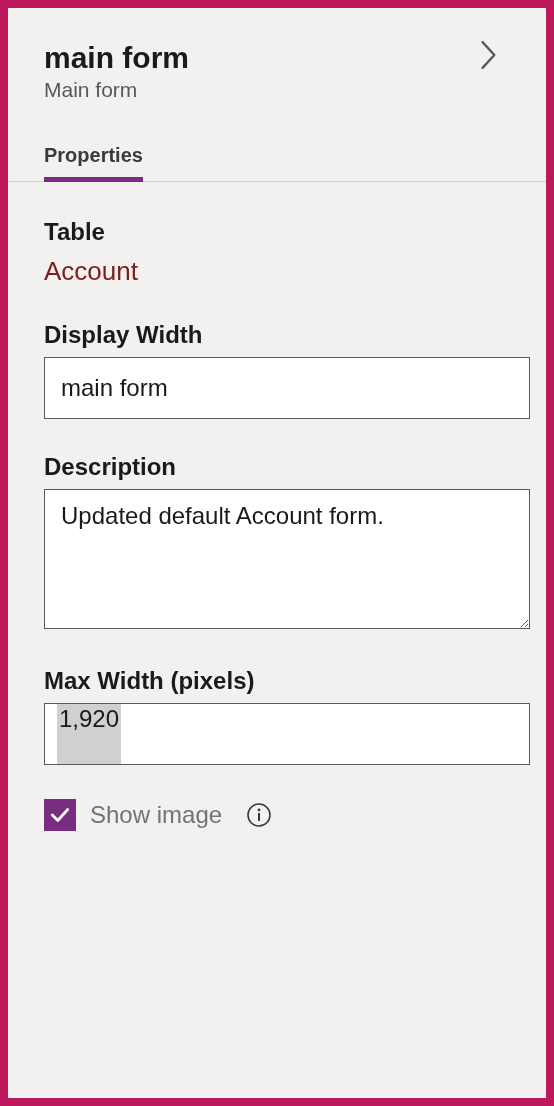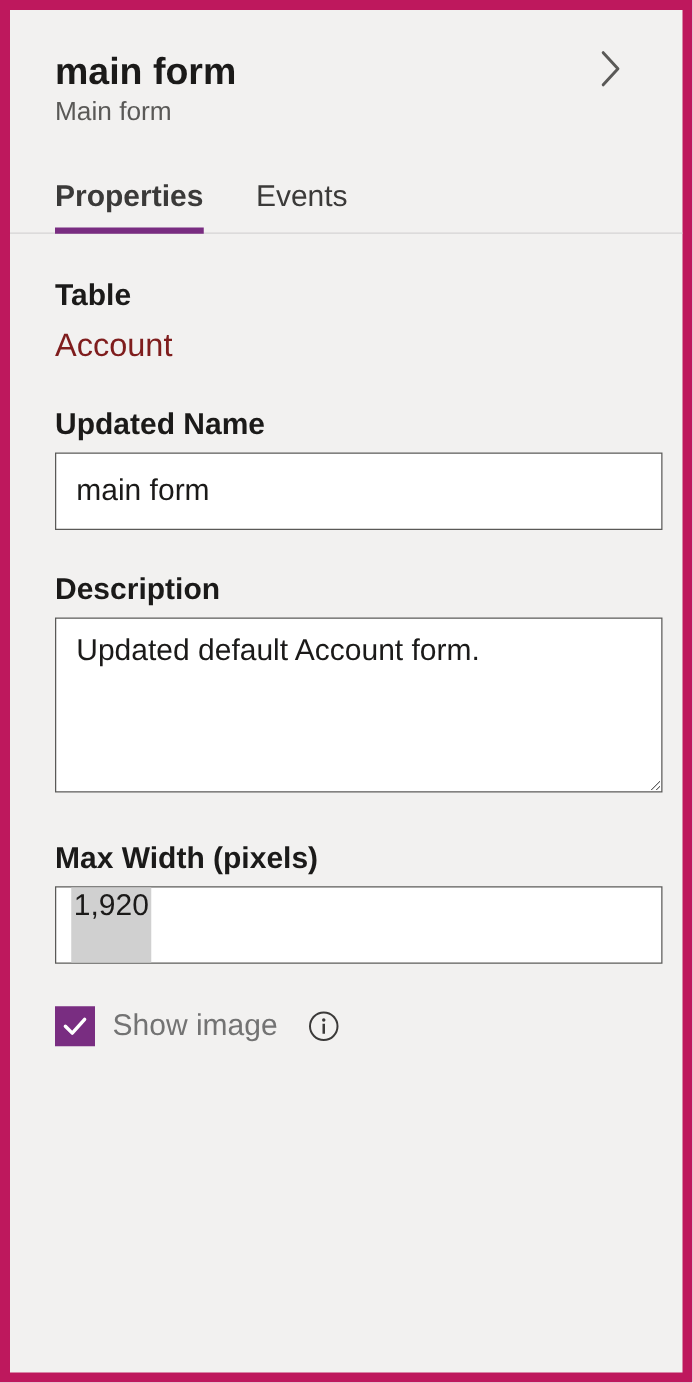--- a/index.html
+++ b/index.html
@@ -44,21 +44,21 @@
       cursor: pointer;
     }
     .tabs {
       display: flex;
       gap: 42px;
       padding: 32px 36px 0 36px;
       border-bottom: 1px solid #d5d4d3;
       margin-top: 10px;
     }
     .tab {
-      font-size: 24px;
+      font-size: 20px;
       color: #3b3a39;
       padding-bottom: 10px;
       cursor: pointer;
       border-bottom: 5px solid transparent;
       margin-bottom: -1px;
     }
     .tab.active {
       font-weight: 600;
       border-bottom: 5px solid #792d81;
     }
@@ -153,32 +153,31 @@
     <div class="subtitle">Main form</div>
     <div class="chevron">
       <svg viewBox="0 0 16 28" width="18" height="30">
         <path d="M2 2 L13 14 L2 26" stroke="#5a5957" stroke-width="2.2" fill="none" stroke-linecap="round" stroke-linejoin="round"></path>
       </svg>
     </div>
   </div>
 
   <div class="tabs">
     <div class="tab active">Properties</div>
-    <div class="tab">Events</div>
   </div>
 
   <div class="content">
 
     <div class="field-group">
       <span class="label">Table</span>
       <div class="static-value">Account</div>
     </div>
 
     <div class="field-group">
-      <span class="label">Updated Name</span>
+      <span class="label">Display Width</span>
       <input type="text" class="text-input" value="main form" style="">
     </div>
 
     <div class="field-group">
       <span class="label">Description</span>
       <textarea class="textarea" style="">Updated default Account form.</textarea>
     </div>
 
     <div class="field-group">
       <span class="label">Max Width (pixels)</span>

